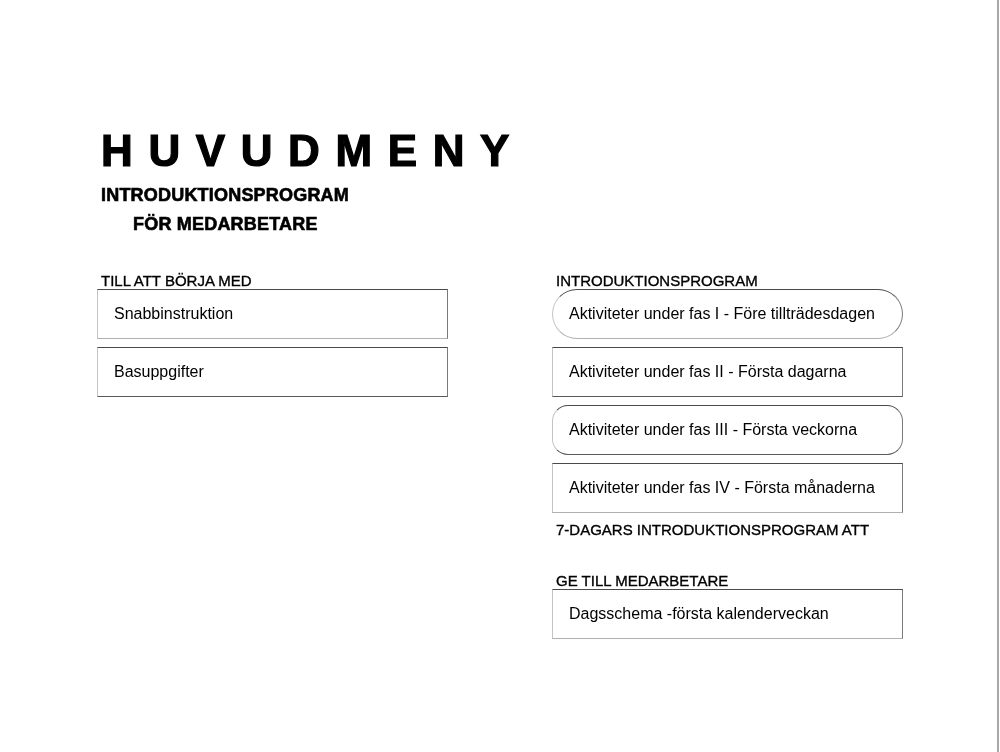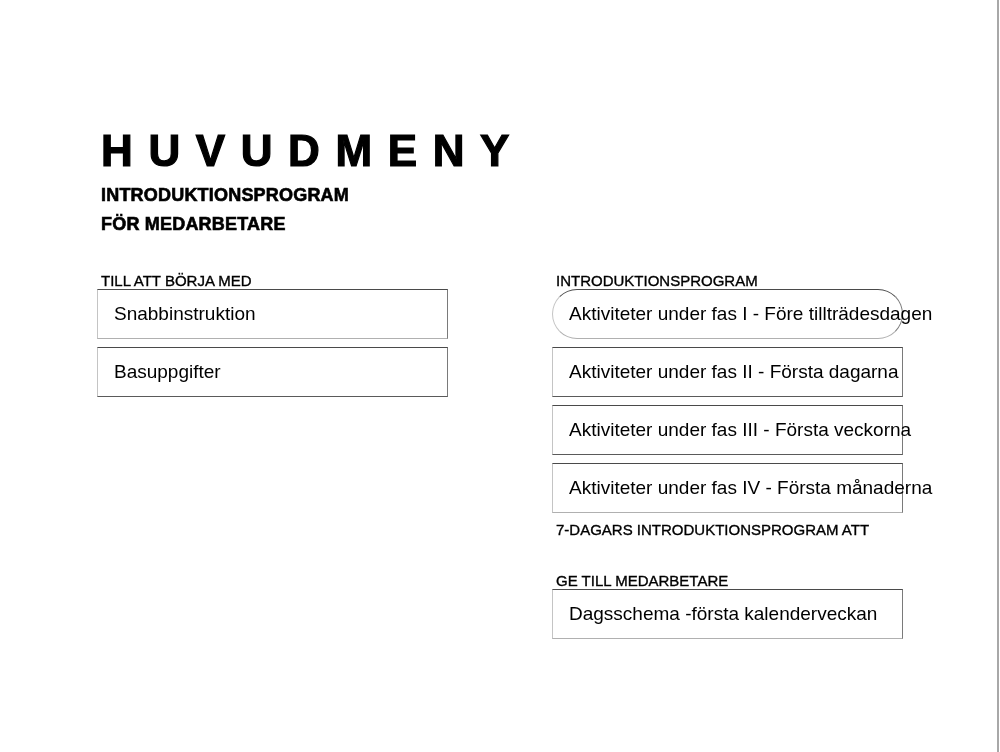--- a/index.html
+++ b/index.html
@@ -41,41 +41,41 @@
       left: 101px;
       font-weight: 700;
       font-size: 18px;
       line-height: 22px;
       margin: 0;
       white-space: nowrap;
       -webkit-text-stroke: 0.6px #000;
       letter-spacing: 0.2px;
     }
     .subtitle.line1 { top: 184px; }
-    .subtitle.line2 { top: 213px; }
+    .subtitle.line2 { top: 213px; margin-left: 32px; }
 
     .section-heading {
       position: absolute;
       font-weight: 400;
       font-size: 15px;
       line-height: 19px;
       margin: 0;
       white-space: nowrap;
       -webkit-text-stroke: 0.35px #000;
     }
 
     .menu-box {
       position: absolute;
       box-sizing: border-box;
       background: #ffffff;
       border-top: 1px solid #4a4a4a;
       border-bottom: 1px solid #b0b0b0;
       border-left: 1px solid #c4c4c4;
       border-right: 1px solid #7a7a7a;
-      font-size: 19px;
+      font-size: 16px;
       line-height: 18px;
       padding: 15px 0 0 16px;
       white-space: nowrap;
       cursor: pointer;
     }
     .menu-box.dark-bottom { border-bottom-color: #5a5a5a; }
 
     .left-col .menu-box { left: 97px; width: 351px; height: 50px; }
     .right-col .menu-box { left: 552px; width: 351px; height: 50px; }
   </style>
@@ -101,21 +101,21 @@
 
 <div class="right-col">
   <h2 class="section-heading" style="left:556px; top:271px;">INTRODUKTIONSPROGRAM</h2>
 
   <div class="menu-box" style="top:289px;border-radius:25px;">
     <span>Aktiviteter under fas I - Före tillträdesdagen</span>
   </div>
   <div class="menu-box dark-bottom" style="top:347px;">
     <span>Aktiviteter under fas II - Första dagarna</span>
   </div>
-  <div class="menu-box dark-bottom" style="top:405px;">
+  <div class="menu-box dark-bottom" style="top:405px;border-radius:16px;">
     <span>Aktiviteter under fas III - Första veckorna</span>
   </div>
   <div class="menu-box" style="top:463px;">
     <span>Aktiviteter under fas IV - Första månaderna</span>
   </div>
 
   <h2 class="section-heading" style="left:556px; top:520px;">7-DAGARS INTRODUKTIONSPROGRAM ATT</h2>
   <h2 class="section-heading" style="left:556px; top:571px;">GE TILL MEDARBETARE</h2>
 
   <div class="menu-box" style="top:589px;">

